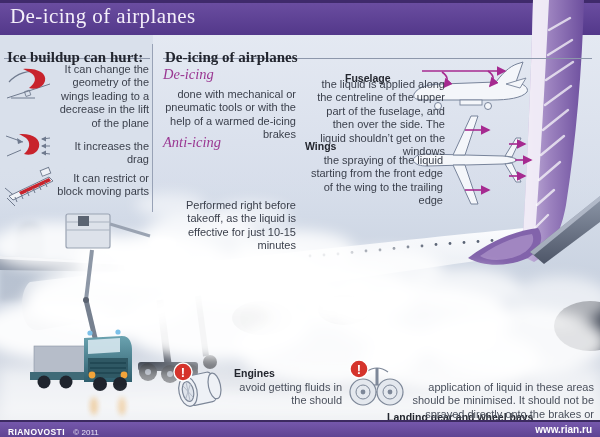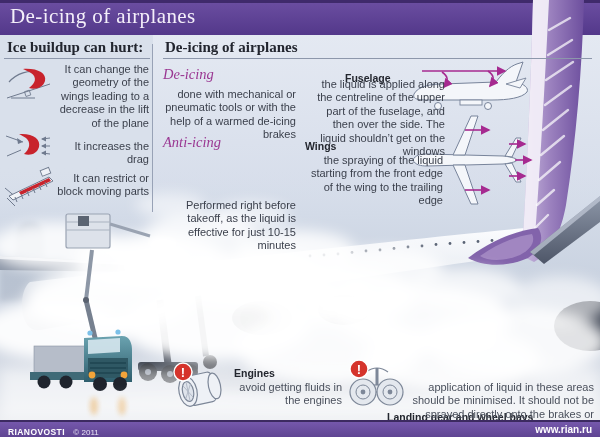--- a/index.html
+++ b/index.html
@@ -23,21 +23,21 @@
   
   .panel-bg{position:absolute;top:35px;left:0;width:600px;height:190px;z-index:1;
             background:linear-gradient(#e4e9f2,#d4dbe9);}
   .left-col-bg{position:absolute;top:35px;left:0;width:153px;height:186px;z-index:1;background:#d9e0eb;}
   .v-divider{position:absolute;left:152px;top:44px;width:1px;height:168px;background:#98a2b6;z-index:4;}
   .rule{position:absolute;height:1px;background:#8d97ab;z-index:4;}
   #rule-left{left:4px;top:58px;width:146px;}
   #rule-right{left:163px;top:58px;width:429px;}
 
   .col-title{position:absolute;z-index:5;font-family:"Liberation Serif",serif;
-             font-weight:bold;font-size:15px;color:#22252e;}
+             font-weight:bold;font-size:15px;color:#22252e;margin-top:10px;}
   #hurt-title{left:7px;top:39px;}
   #main-title{left:165px;top:39px;}
 
   .body-txt{position:absolute;z-index:5;font-size:11px;line-height:1.22;color:#3a3f4b;text-align:right;}
   .mini-head{position:absolute;z-index:5;font-size:10.5px;font-weight:bold;color:#23262e;}
   .purple-head{position:absolute;z-index:5;font-family:Liberation Serif, serif;
                font-style:italic;font-size:14.5px;color:#9a3792;}
 
   .hurt-icon{position:absolute;z-index:5;}
   #hurt-text-0{left:55px;top:63px;width:94px;}
@@ -351,21 +351,21 @@
     </g>
     <g transform="rotate(-12 30 30)" stroke="#aab3c0" stroke-width="0.8">
       <line x1="18" y1="20" x2="18" y2="38"></line>
         <line x1="14" y1="22" x2="22" y2="36"></line>
         <line x1="22" y1="22" x2="14" y2="36"></line>
     </g>
     <circle cx="13" cy="12" r="9" fill="#d5342c" stroke="#fff" stroke-width="1.4"></circle>
     <text x="13" y="16.5" text-anchor="middle" font-family="Liberation Sans,sans-serif" font-size="13" font-weight="bold" fill="#fff">!</text>
   </svg>
   <div class="mini-head" id="engines-head">Engines</div>
-  <div class="body-txt" id="engines-text">avoid getting fluids in the engines</div>
+  <div class="body-txt" id="engines-text">avoid getting fluids in the should</div>
 
   <svg class="warn-icon" id="gear-icon" width="64" height="52" viewBox="0 0 64 52">
     <line x1="33" y1="10" x2="33" y2="28" stroke="#7d8798" stroke-width="3"></line>
     <path d="M22,14 Q33,6 44,14" fill="none" stroke="#7d8798" stroke-width="1.2"></path>
     <rect x="18" y="27" width="28" height="7" fill="#e4e8ee" stroke="#7d8798" stroke-width="1.1"></rect>
     <circle cx="19" cy="34" r="13" fill="#e4e8ee" stroke="#7d8798" stroke-width="1.2"></circle>
     <circle cx="19" cy="34" r="7" fill="none" stroke="#7d8798" stroke-width="1"></circle>
     <circle cx="19" cy="34" r="2.4" fill="#7d8798"></circle>
     <circle cx="46" cy="34" r="13" fill="#e4e8ee" stroke="#7d8798" stroke-width="1.2"></circle>
     <circle cx="46" cy="34" r="7" fill="none" stroke="#7d8798" stroke-width="1"></circle>

